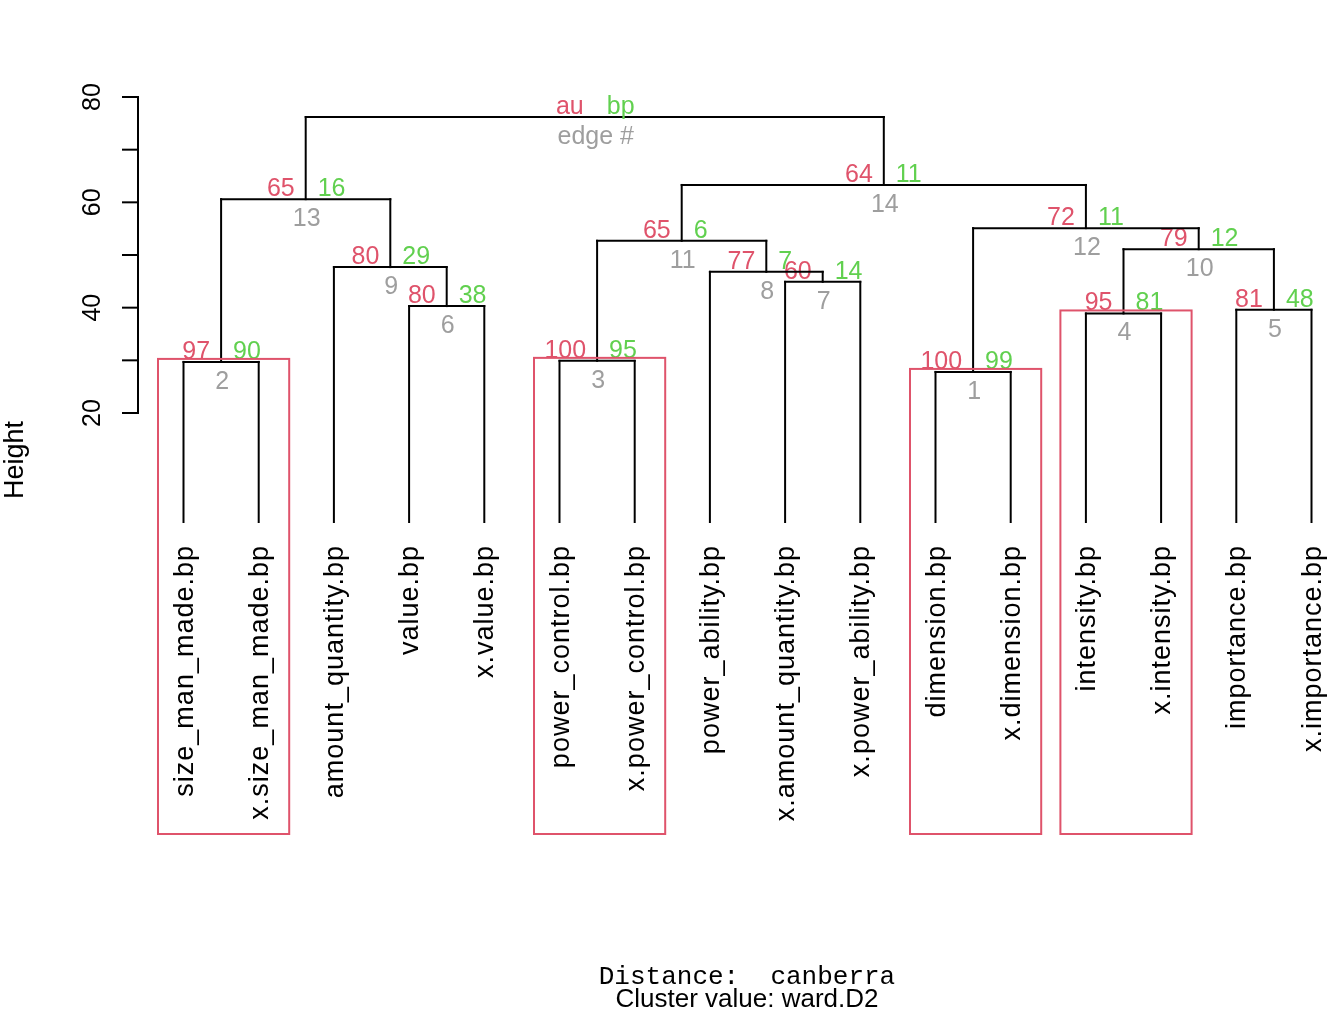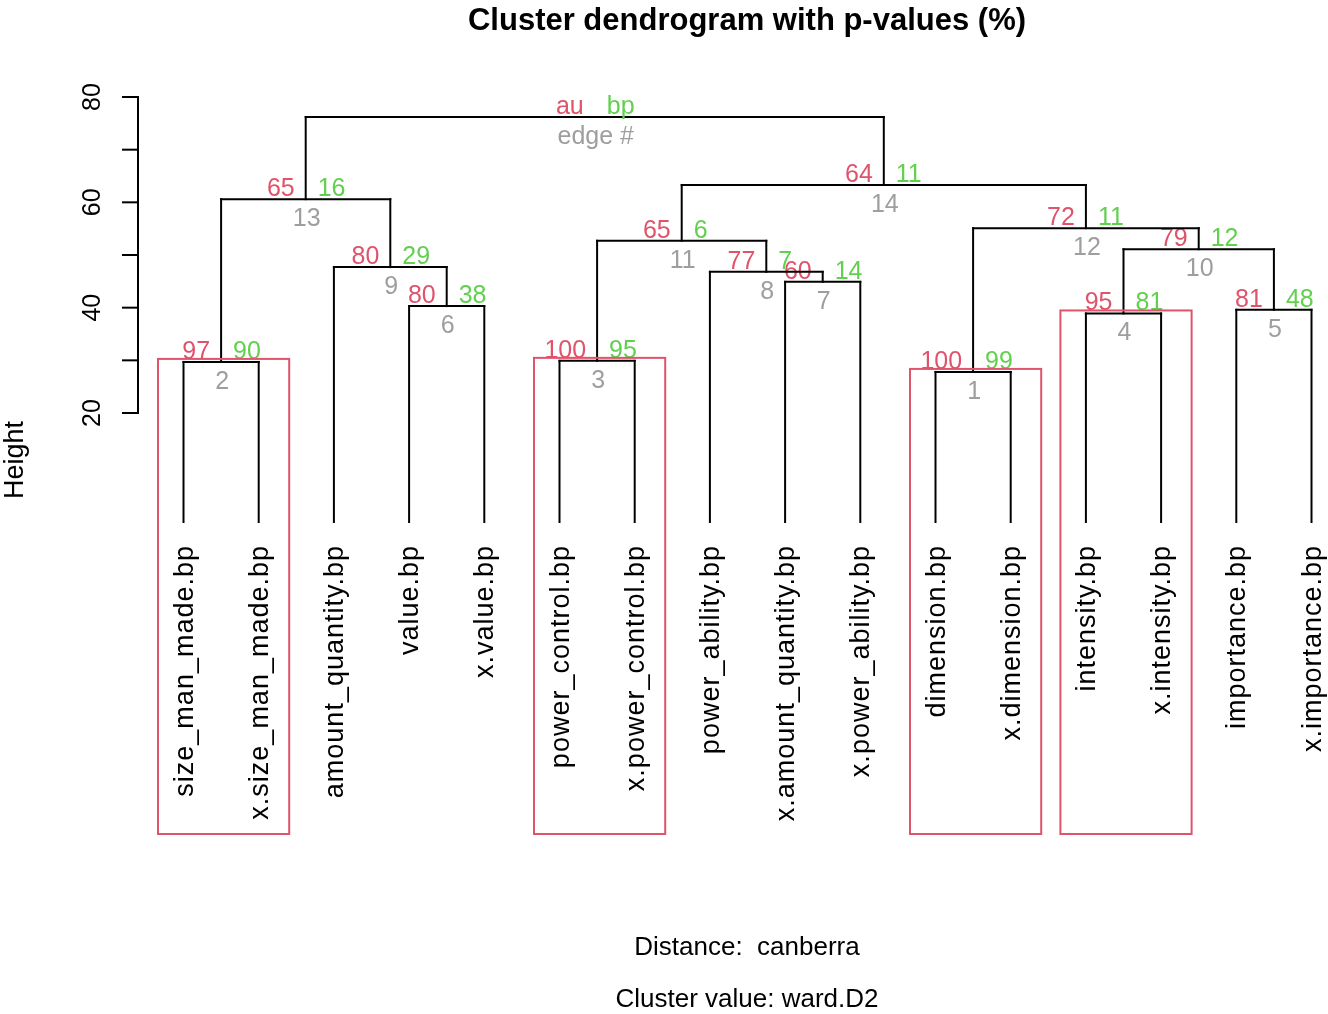--- a/index.html
+++ b/index.html
@@ -31,29 +31,28 @@
     white-space: nowrap;
   }
   .footer-line {
     position: absolute;
     left: 166px;
     right: 0;
     text-align: center;
     font-size: 26px;
     white-space: pre;
   }
-  #footer-line-1 { top: 931px; }
+  #footer-line-1 { top: 962px; font-family: Liberation Mono, monospace; }
   #footer-line-2 { top: 983px; }
   svg text { font-family: "Liberation Sans", sans-serif; }
 </style>
 </head>
 <body>
 
 <div class="figure">
-  <div class="chart-title">Cluster dendrogram with p-values (%)</div>
 
   <div class="y-label">Height</div>
 
   <svg id="plot" width="1328" height="1014" viewBox="0 0 1328 1014" style="position:absolute; left:0; top:0;">
       <line x1="138" y1="97" x2="138" y2="413" stroke="#000" stroke-width="2" stroke-linecap="square"></line>
       <line x1="123" y1="413" x2="138" y2="413" stroke="#000" stroke-width="2" stroke-linecap="square"></line>
       <text transform="translate(100 413) rotate(-90)" text-anchor="middle" font-size="25" fill="#000">20</text>
       <line x1="123" y1="360.3333333333333" x2="138" y2="360.3333333333333" stroke="#000" stroke-width="2" stroke-linecap="square"></line>
       <line x1="123" y1="307.6666666666667" x2="138" y2="307.6666666666667" stroke="#000" stroke-width="2" stroke-linecap="square"></line>
       <text transform="translate(100 307.6666666666667) rotate(-90)" text-anchor="middle" font-size="25" fill="#000">40</text>

